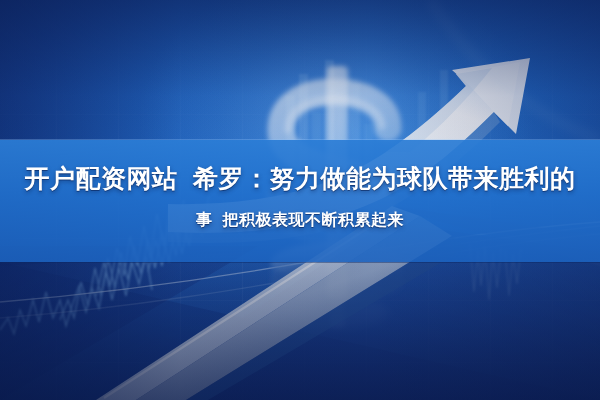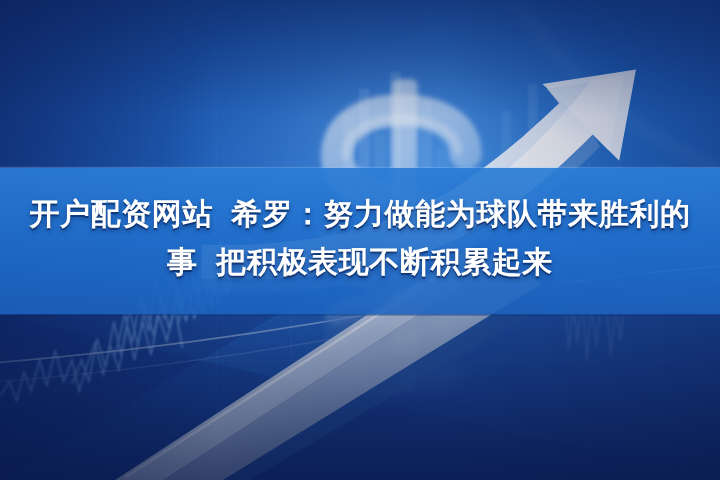--- a/index.html
+++ b/index.html
@@ -79,21 +79,21 @@
     font-size: 25px;
     font-weight: bold;
     line-height: 38px;
     letter-spacing: 0.5px;
     white-space: nowrap;
     text-shadow:
       0 1px 0 rgba(8,30,80,0.55),
       0 2px 4px rgba(6,24,70,0.45);
   }
   #title-line-1 { font-size: 25px; }
-  #title-line-2 { font-size: 25px; }
+  #title-line-2 { font-size: 16px; }
 </style>
 </head>
 <body>
 
 <div id="banner">
 
   <div class="layer" id="bg-base"></div>
   <div class="layer" id="bg-glow"></div>
   <div class="layer" id="bg-grid"></div>
 

